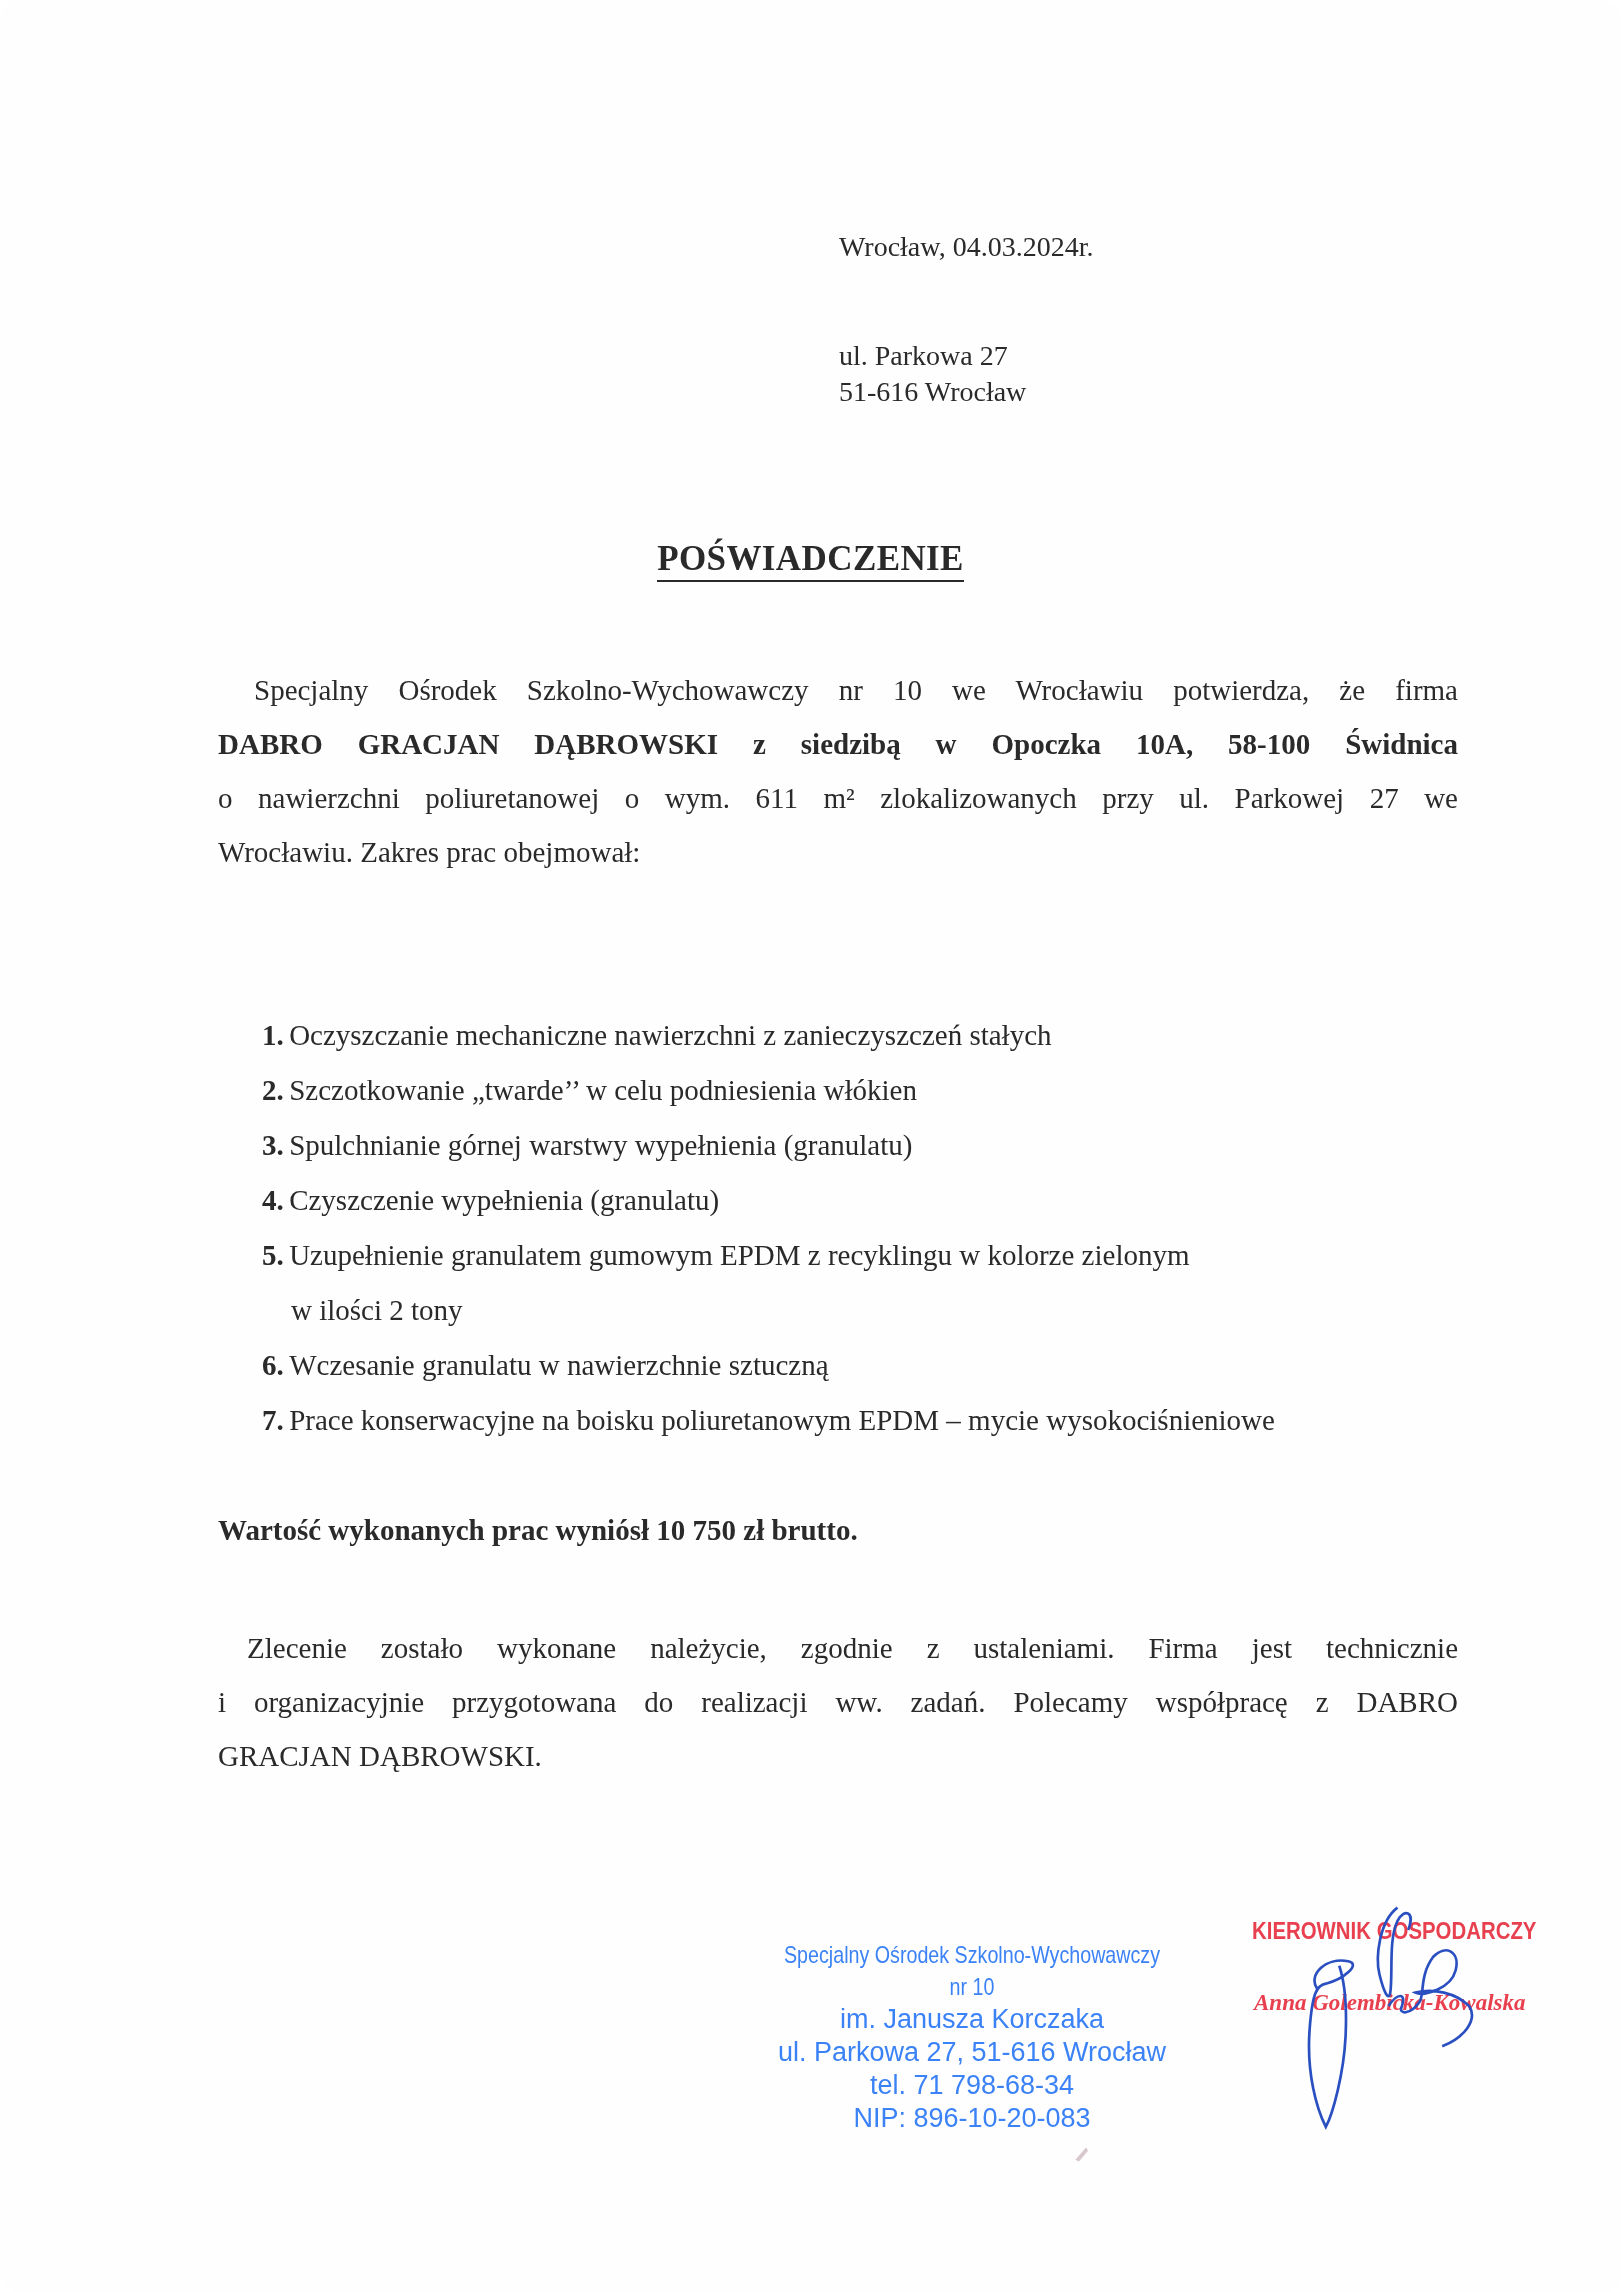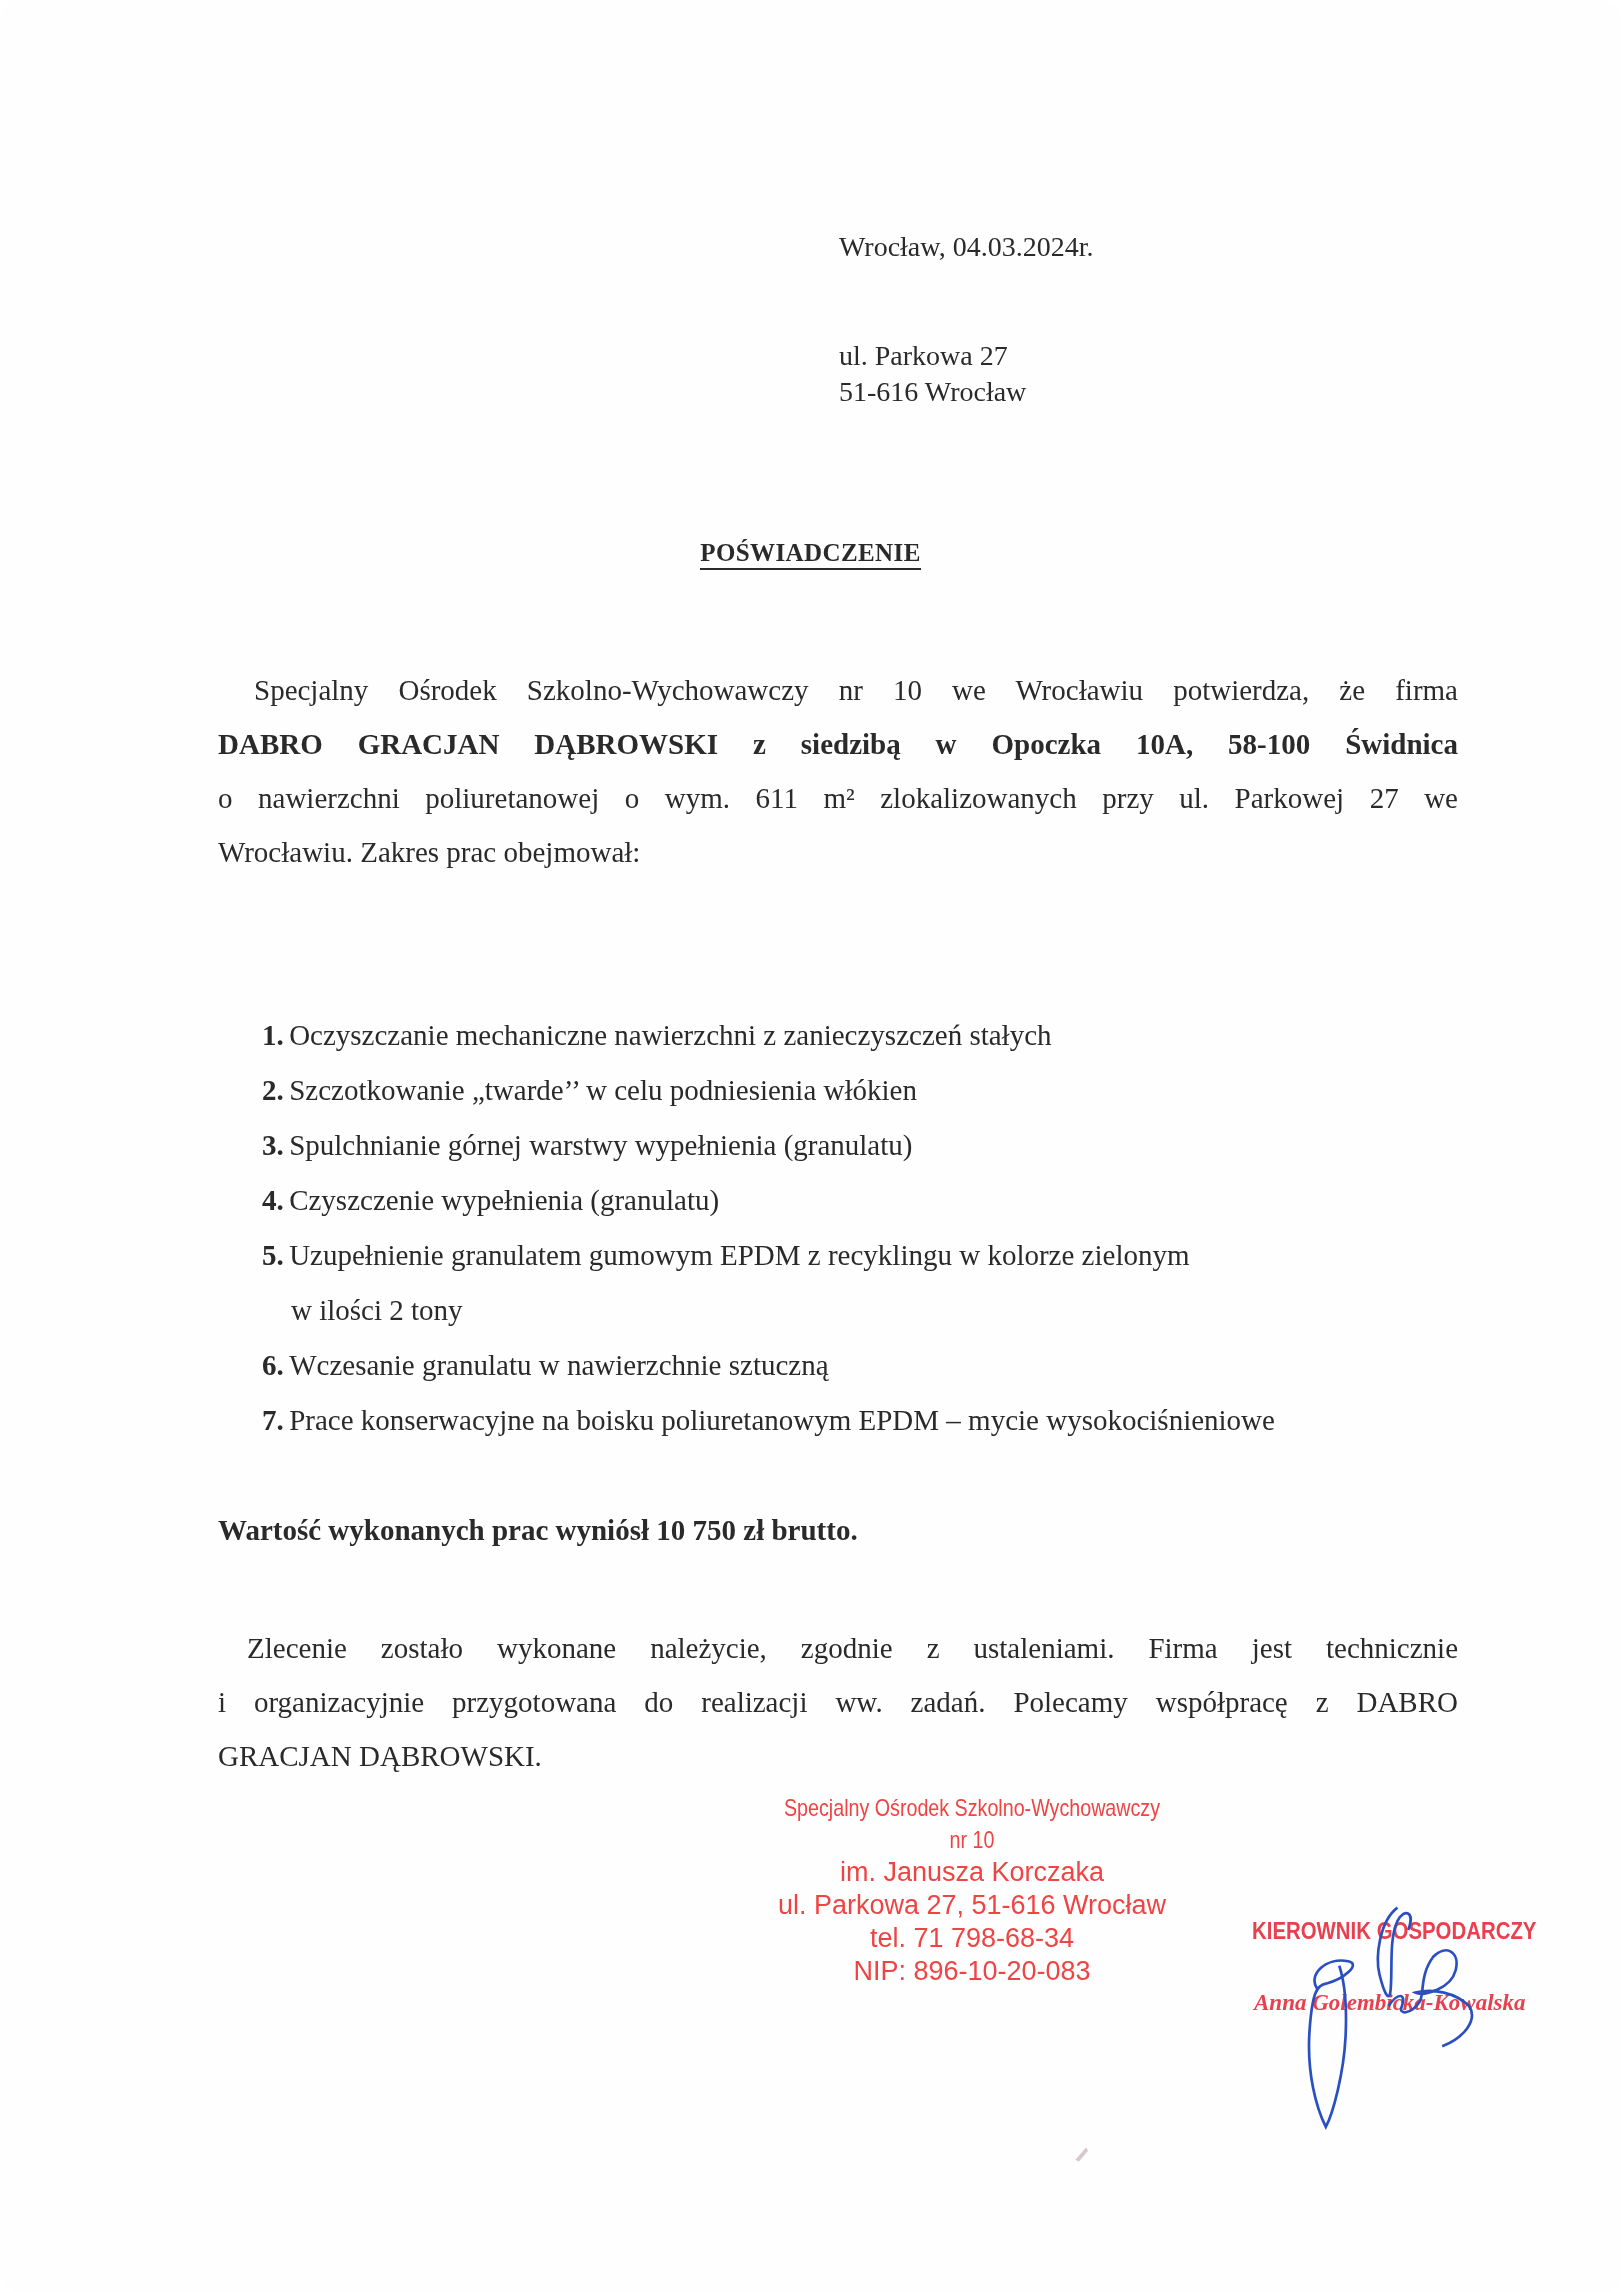--- a/index.html
+++ b/index.html
@@ -10,43 +10,43 @@
     font-family: "Liberation Serif", serif;
     color: #2a2a2a;
     border-radius: 19px;
   }
   .abs { position: absolute; white-space: nowrap; }
   .date { left: 839px; top: 231px; font-size: 28px; }
   .addr { left: 839px; font-size: 28px; line-height: 36px; }
   .addr1 { top: 338px; }
   .title {
     left: 0; width: 1621px; top: 539px; text-align: center;
-    font-size: 25px; font-weight: bold; letter-spacing: 0.4px;
+    font-size: 35px; font-weight: bold; letter-spacing: 0.4px;
   }
   .title span { border-bottom: 2.7px solid #2a2a2a; padding-bottom: 1.8px; }
   .para {
     position: absolute; left: 218px; width: 1240px;
     font-size: 29px; line-height: 54px; text-align: justify;
     text-align-last: left;
   }
   .p1 { top: 663px; text-indent: 36px; }
   .p1 .line { display: block; text-align: justify; text-align-last: justify; }
   .p1 .line.last { text-align-last: left; }
   .bold { font-weight: bold; }
   .list { position: absolute; left: 262px; top: 1008px; font-size: 29px; }
   .list .item { position: relative; height: 55px; line-height: 55px; white-space: nowrap; }
   .list .num { font-weight: bold; margin-right: 5.4px; }
   .list .cont { padding-left: 29px; }
   .value { left: 218px; top: 1514px; font-size: 29px; font-weight: bold; }
   .p2 { top: 1621px; text-indent: 29px; }
   .p2 .line { display: block; text-align: justify; text-align-last: justify; }
   .p2 .line.last { text-align-last: left; }
   .stamp {
-    position: absolute; left: 739px; top: 1792px; width: 466px;
-    text-align: center; color: #ef4444; font-family: "Liberation Sans", sans-serif;
+    position: absolute; left: 739px; top: 1939px; width: 466px;
+    text-align: center; color: #3b82f6; font-family: "Liberation Sans", sans-serif;
   }
   .stamp .s1 { font-size: 24px; line-height: 32px; transform: scaleX(0.82); transform-origin: center; display: block; }
   .stamp .s2 { font-size: 27px; line-height: 33px; display: block; }
   .role {
     position: absolute; left: 1252px; top: 1917px; color: #e8404f;
     font-family: "Liberation Sans", sans-serif; font-weight: bold; font-size: 24px;
     transform: scaleX(0.85); transform-origin: left;
   }
   .person {
     position: absolute; left: 1254px; top: 1990px; color: #e8404f;

